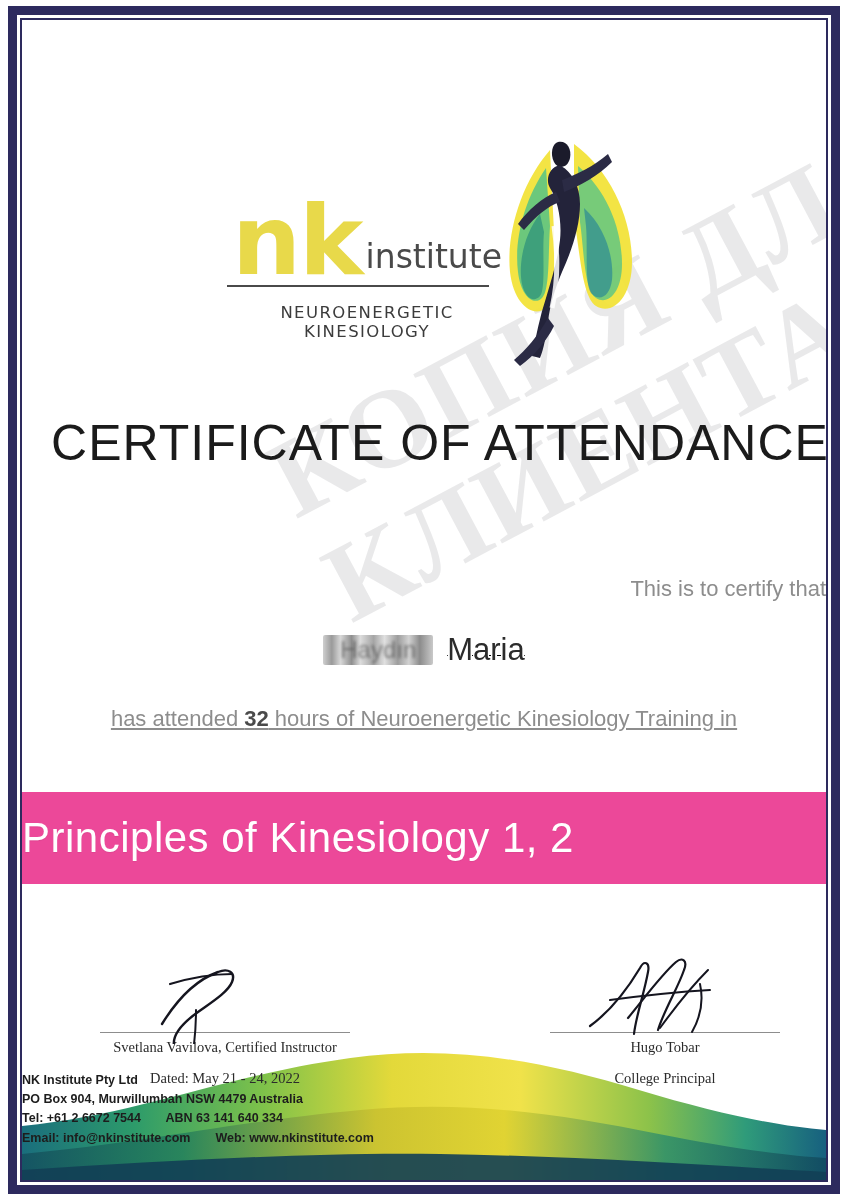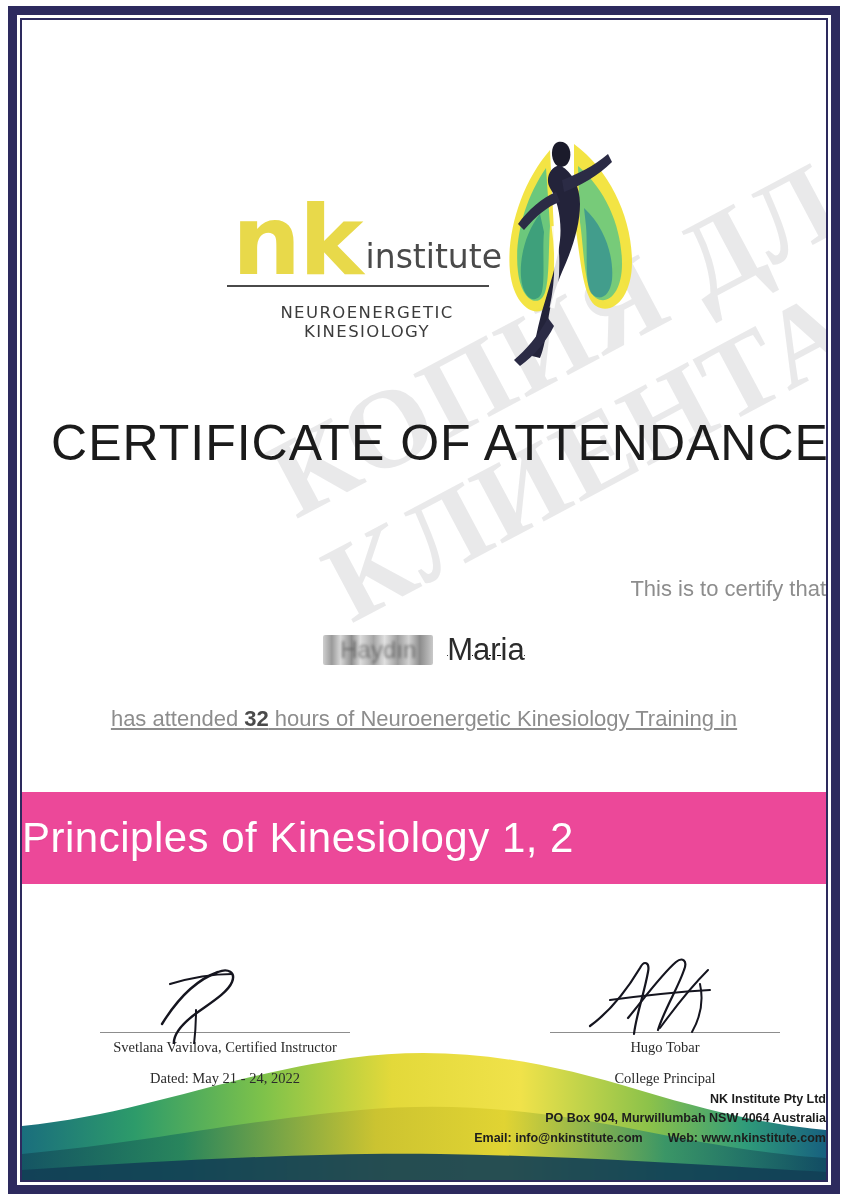--- a/index.html
+++ b/index.html
@@ -259,21 +259,21 @@
     height: 150px;
     z-index: 6;
   }
 
   
   .footer {
     position: absolute;
     left: 0;
     bottom: 32px;
     width: 100%;
-    text-align: right;
+    text-align: left;
     z-index: 14;
     color: #1d1d1d;
     font-size: 12.5px;
     font-weight: bold;
     line-height: 1.55;
     font-family: "Liberation Sans", sans-serif;
   }
   .footer .row { white-space: nowrap; }
   .footer .sep { display: inline-block; width: 18px; }
 </style>
@@ -380,21 +380,28 @@
           <stop offset="100%" stop-color="#11495f"></stop>
         </linearGradient>
       </defs>
       <path d="M0 96 C120 84 200 46 330 28 C430 14 520 30 620 60 C700 84 760 96 808 100 L808 150 L0 150 Z" fill="url(#hillGrad)"></path>
       <path d="M0 124 C130 112 210 92 340 80 C450 70 540 84 640 104 C710 118 770 126 808 128 L808 150 L0 150 Z" fill="url(#hillGrad2)" opacity="0.85"></path>
       <path d="M0 140 C160 130 300 122 420 124 C560 126 700 136 808 142 L808 150 L0 150 Z" fill="#123f55" opacity="0.9"></path>
     </svg>
 
     <div class="footer">
       <div class="row">NK Institute Pty Ltd</div>
-      <div class="row">PO Box 904, Murwillumbah NSW 4064 Australia</div>
+      <div class="row">PO Box 904, Murwillumbah NSW 4479 Australia</div>
+      <div class="row">
+        <span>Tel:</span>
+        <span>+61 2 6672 7544</span>
+        <span class="sep"></span>
+        <span>ABN</span>
+        <span>63 141 640 334</span>
+      </div>
       <div class="row">
         <span>Email:</span>
         <span>info@nkinstitute.com</span>
         <span class="sep"></span>
         <span>Web:</span>
         <span>www.nkinstitute.com</span>
       </div>
     </div>
 
   </div>

